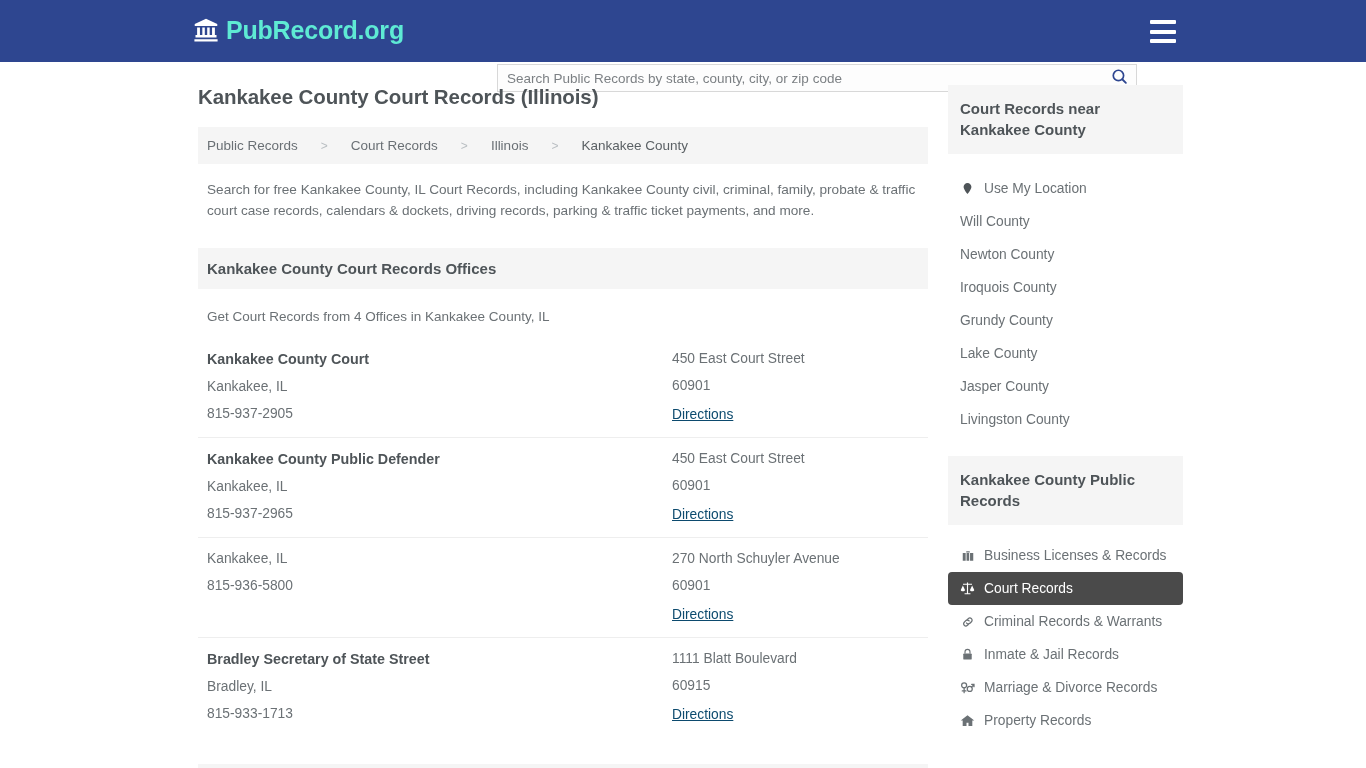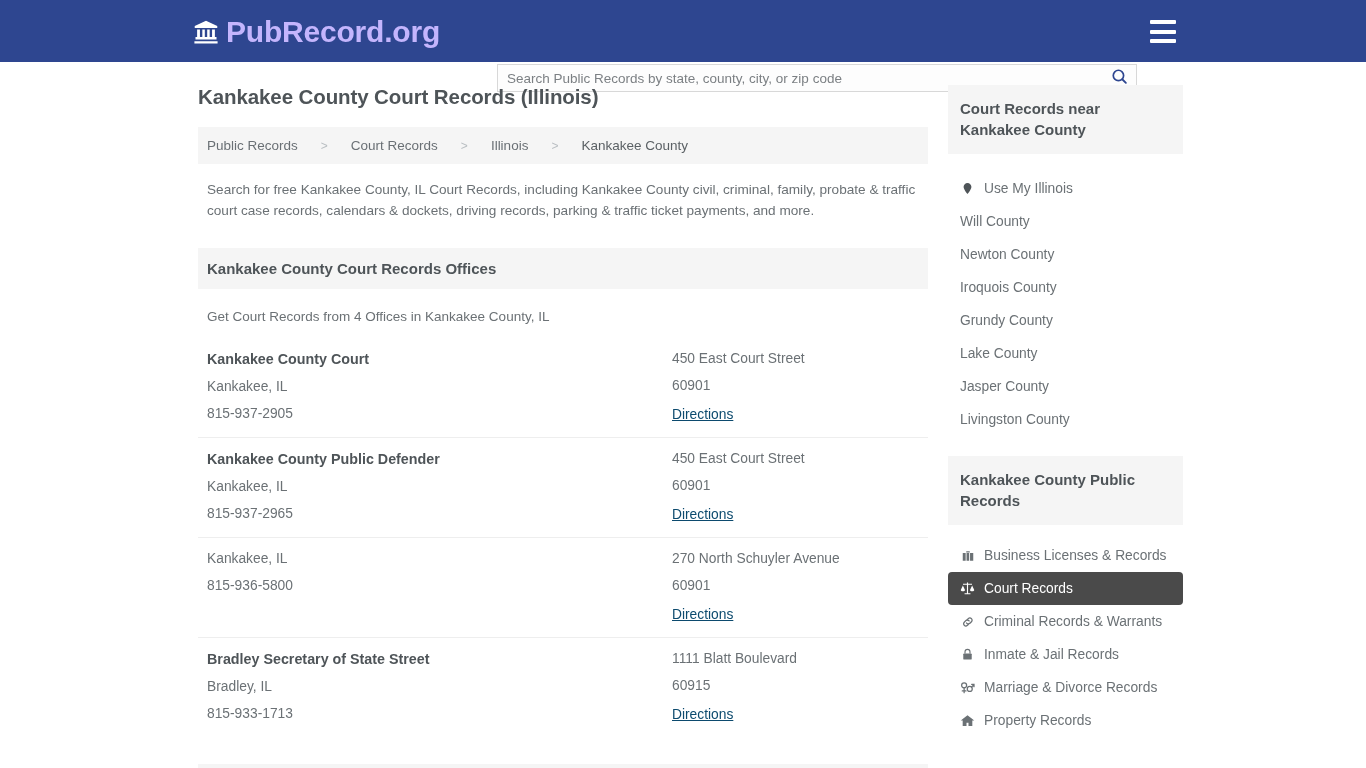--- a/index.html
+++ b/index.html
@@ -26,22 +26,22 @@
     position: absolute;
     left: 193px;
     top: 17px;
     display: flex;
     align-items: center;
     gap: 7px;
     text-decoration: none;
   }
   .brand-icon { display: block; width: 26px; height: 26px; }
   .brand-text {
-    color: #c4b5fd;
-    font-size: 30px;
+    color: #5eead4;
+    font-size: 25px;
     font-weight: bold;
     letter-spacing: -0.2px;
     line-height: 1;
     white-space: nowrap;
   }
 
   .search-wrap {
     position: absolute;
     left: 497px;
     top: 18px;
@@ -344,21 +344,21 @@
       <div class="side-head">Court Records near Kankakee County</div>
 
       <ul class="side-list side-group">
         <li>
           <a class="side-link first" href="#">
             <span class="ico">
               <svg viewBox="0 0 24 24" width="13" height="13" aria-hidden="true">
                 <path fill="#4e5458" d="M12 1.7c-4 0-7.2 3.2-7.2 7.2 0 5.4 7.2 13.4 7.2 13.4s7.2-8 7.2-13.4c0-4-3.2-7.2-7.2-7.2z"></path>
               </svg>
             </span>
-            <span>Use My Illinois</span>
+            <span>Use My Location</span>
           </a>
         </li>
         <li>
             <a class="side-link" href="#">
               <span>Will County</span>
             </a>
           </li>
         <li>
             <a class="side-link" href="#">
               <span>Newton County</span>

